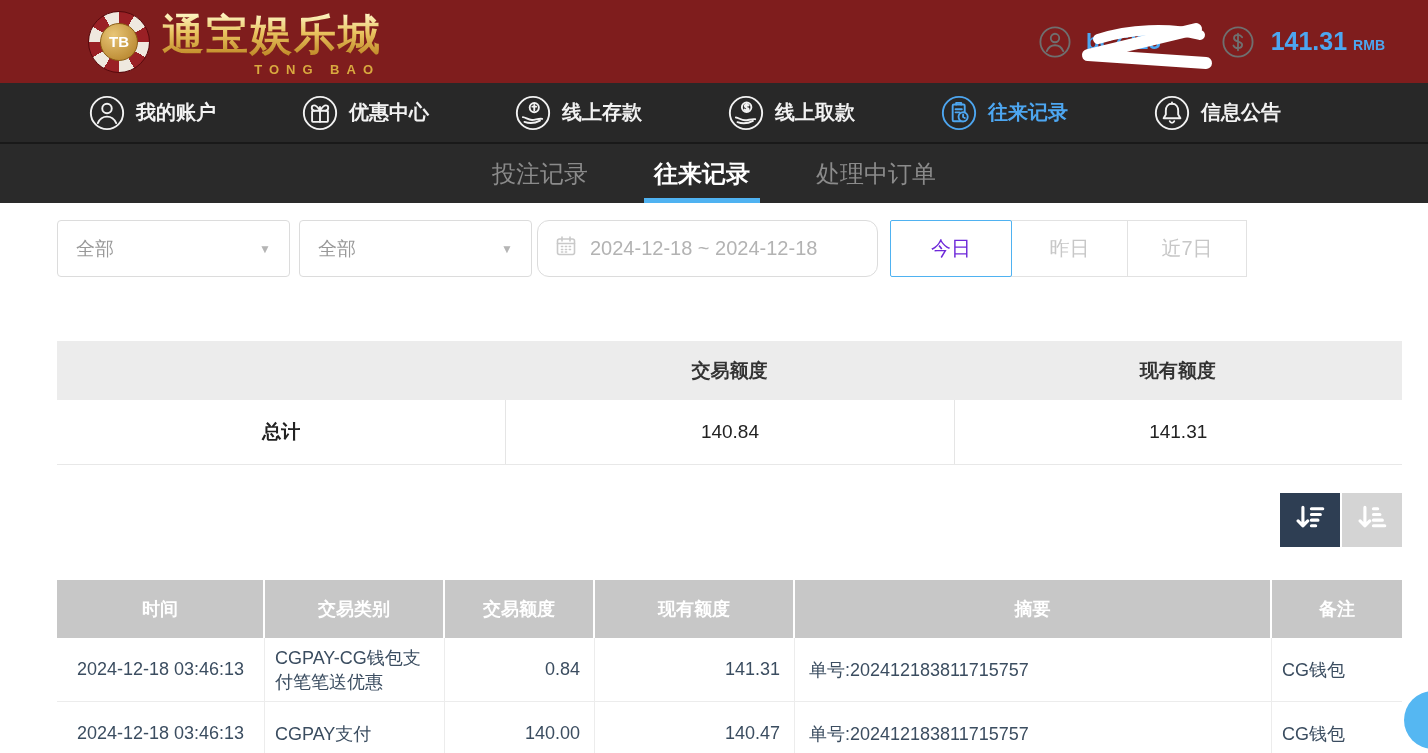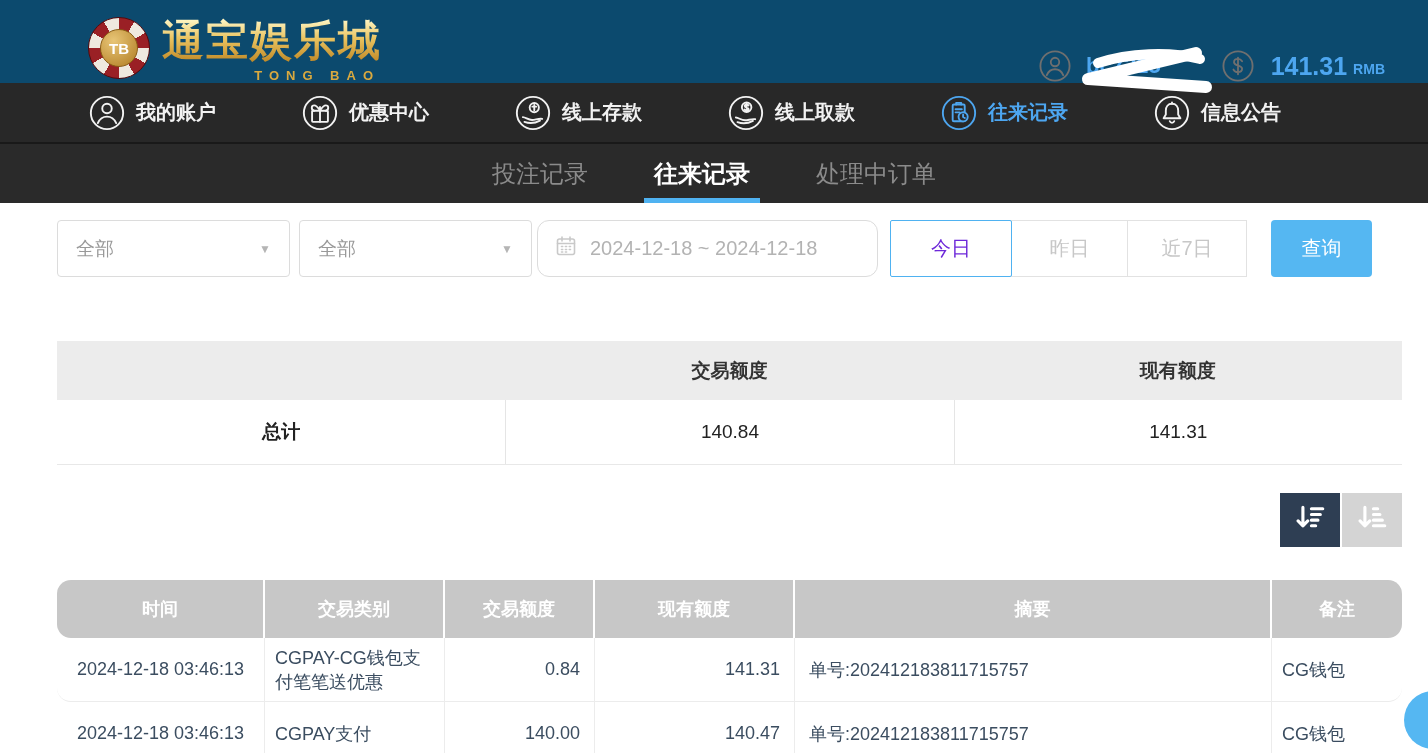--- a/index.html
+++ b/index.html
@@ -1,20 +1,20 @@
 <!DOCTYPE html>
 <html><head>
 <meta charset="utf-8">
 <style>
   * { margin:0; padding:0; box-sizing:border-box; }
   html,body { width:1428px; height:753px; overflow:hidden; background:#fff;
     font-family:"Liberation Sans", sans-serif; position:relative; }
 
   
-  .topbar { height:83px; background:#0c4a6e; display:flex; align-items:flex-end;
+  .topbar { height:83px; background:#7f1d1d; display:flex; align-items:center;
     justify-content:space-between; padding:0 43px 0 88px; }
   .logo { display:flex; align-items:center; gap:12px; cursor:pointer; }
   .chip { width:62px; height:62px; border-radius:50%;
     background:repeating-conic-gradient(#9a2025 0 30deg, #efe9df 30deg 60deg);
     display:flex; align-items:center; justify-content:center; border:1px solid #56090c; }
   .chip-inner { width:38px; height:38px; border-radius:50%;
     background:radial-gradient(circle at 35% 30%, #e8c576, #b07c22);
     border:1px solid #8a5c14; color:#fff; font-weight:bold; font-size:15px;
     display:flex; align-items:center; justify-content:center; }
   .logo-text { position:relative; padding-bottom:14px; }
@@ -82,21 +82,21 @@
 
   
   .sort-row { display:flex; justify-content:flex-end; margin:28px 26px 0 57px; }
   .sort-btn { width:60px; height:54px; display:flex; align-items:center;
     justify-content:center; cursor:pointer; }
   .sort-btn.desc { background:#2e3e53; }
   .sort-btn.asc { background:#d4d4d4; margin-left:2px; }
 
   
   .data-table { margin:33px 26px 0 57px; }
-  .t-row { display:flex;border-radius:14px; }
+  .t-row { display:flex; }
   .t-head { background:#c7c7c7; height:58px; }
   .t-head .t-cell { color:#fff; font-weight:bold; font-size:18px; justify-content:center;
     border-right:2px solid #fff; }
   .t-head .t-cell:last-child { border-right:none; }
   .t-body { background:#fff; min-height:64px; border-bottom:1px solid #ececec; }
   .t-body .t-cell { color:#3b4d60; font-size:18px; border-right:1px solid #ececec; }
   .t-body .t-cell:last-child { border-right:none; }
   .t-cell { display:flex; align-items:center; padding:6px 10px; }
   .col-time { width:208px; justify-content:center; }
   .col-type { width:180px; }
@@ -249,21 +249,20 @@
         <path d="M7.5 12.5h1.2 M11.4 12.5h1.2 M15.3 12.5h1.2 M7.5 15.5h1.2 M11.4 15.5h1.2 M15.3 15.5h1.2 M7.5 18h1.2 M11.4 18h1.2"></path>
       </svg>
     </span>
     <span>2024-12-18 ~ 2024-12-18</span>
   </div>
   <div class="quick-group">
     <button class="quick w1 active">今日</button>
     <button class="quick w2">昨日</button>
     <button class="quick w3">近7日</button>
   </div>
-  <button class="search-btn">查询</button>
 </div>
 
 <div class="summary-table">
   <div class="s-row s-head">
     <div class="s-cell"></div>
     <div class="s-cell">交易额度</div>
     <div class="s-cell">现有额度</div>
   </div>
   <div class="s-row s-body">
     <div class="s-cell">总计</div>

